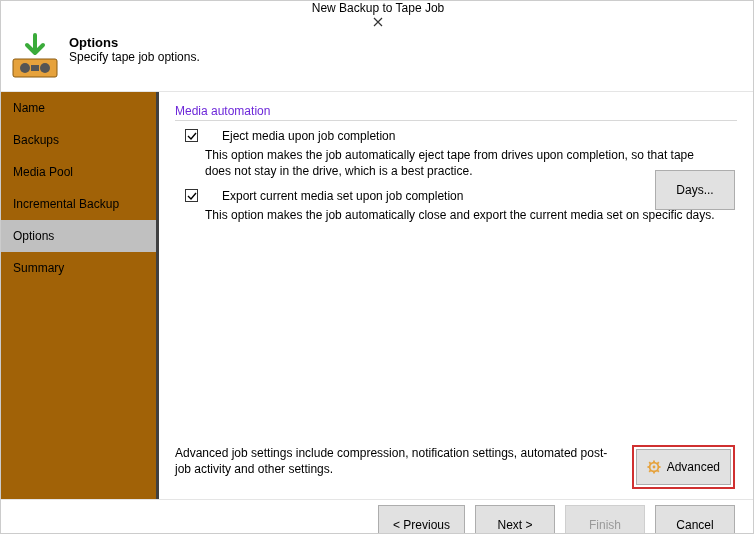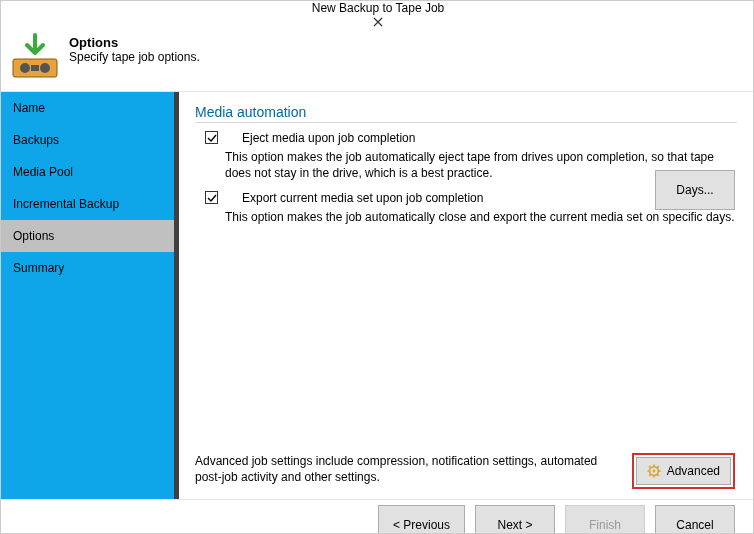--- a/index.html
+++ b/index.html
@@ -43,45 +43,45 @@
   .header-text { padding-top: 2px; }
   .header-title { font-weight: 600; font-size: 13px; }
   .header-sub { font-size: 12px; color: #000; }
 
   .body {
     display: flex;
     height: 408px;
     border-top: 1px solid #e5e5e5;
   }
   .sidebar {
-    width: 178px;
-    background: #0ea5e9;
-    border-right: 5px solid #404040;
+    width: 158px;
+    background: #a16207;
+    border-right: 3px solid #404040;
     display: flex;
     flex-direction: column;
     padding-top: 0;
   }
   .side-item {
     padding: 9px 12px;
     font-size: 12px;
     color: #000;
     cursor: default;
   }
   .side-item.selected {
     background: #c0c0c0;
   }
 
   .content {
     flex: 1;
     position: relative;
     padding: 12px 16px 10px 16px;
   }
   .group-label {
-    font-size: 14px;
-    color: #0369a1;
+    font-size: 12px;
+    color: #6d28d9;
     margin-bottom: 2px;
   }
   .group-line {
     border-top: 1px solid #d8d8d8;
     margin: 2px 0 8px 0;
   }
   .row { margin-bottom: 6px; }
   .check-row {
     display: flex;
     align-items: flex-start;
@@ -132,21 +132,21 @@
     flex: 1;
     font-size: 12px;
     line-height: 1.35;
     color: #000;
   }
   .adv-highlight {
     border: 2px solid #d03030;
     padding: 2px;
   }
   .adv-btn {
-    height: 28px;
+    height: 36px;
     padding: 0 10px;
     background: #e1e1e1;
     border: 1px solid #adadad;
     display: inline-flex; align-items: center; gap: 6px;
     font-size: 12px;
   }
 
   .footer {
     height: 50px;
     display: flex;

